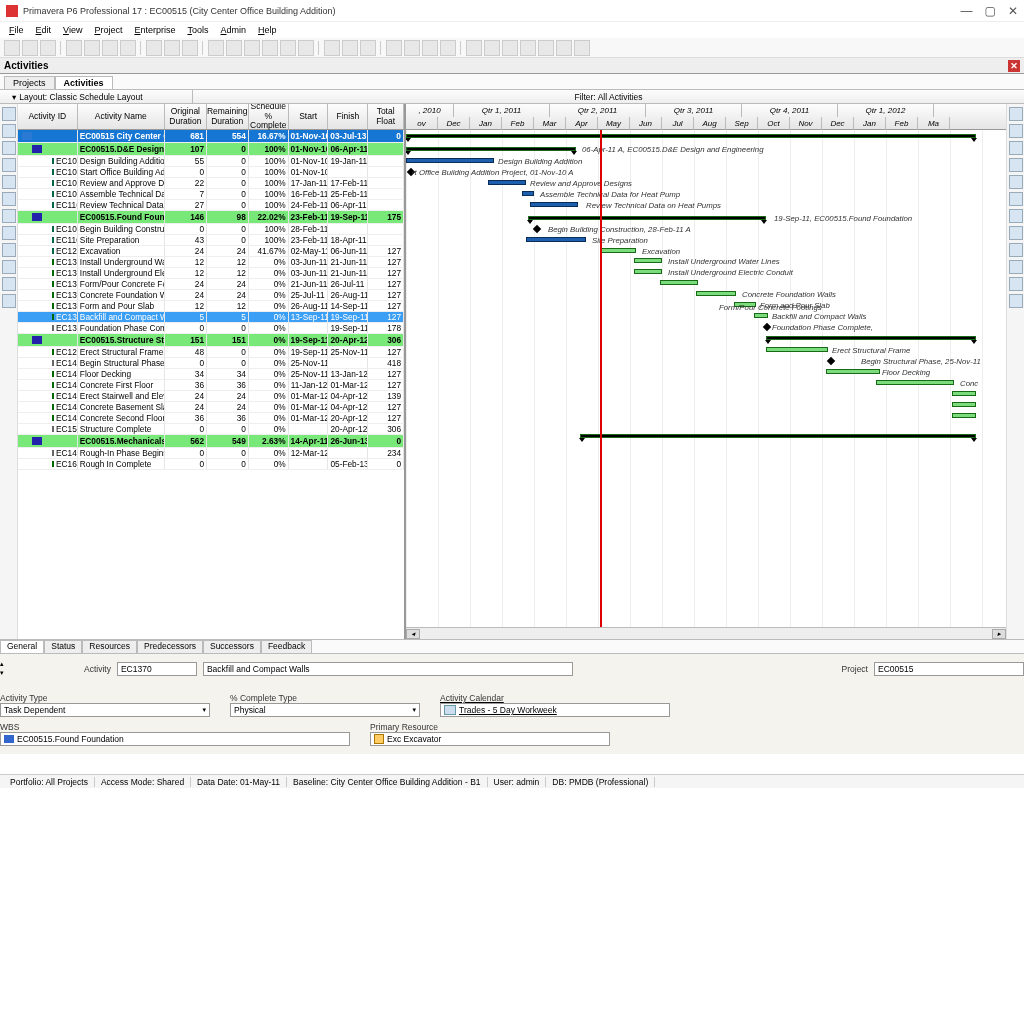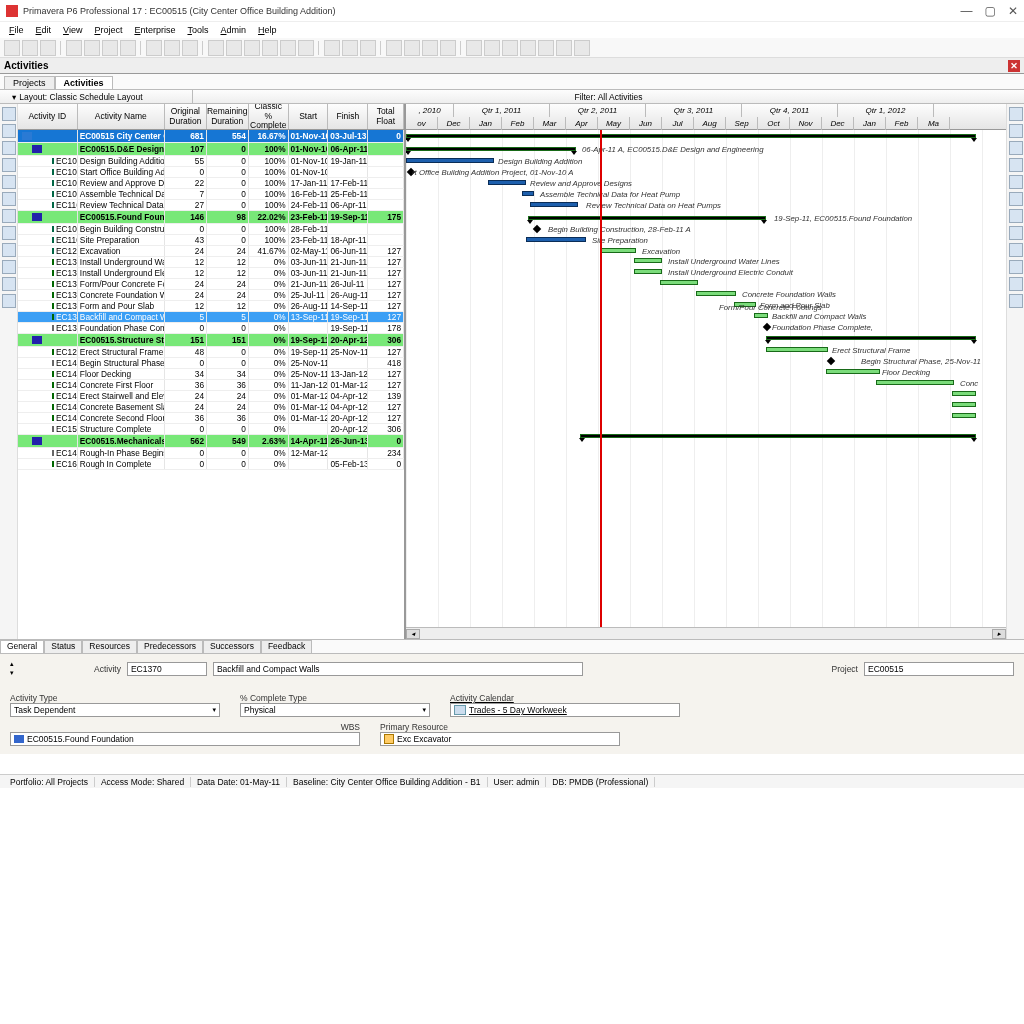--- a/index.html
+++ b/index.html
@@ -54,21 +54,21 @@
 .gbar.sum { height: 4px; background: #000; }
 .gbar.sum::before, .gbar.sum::after { content: ""; position: absolute; top: 3px; width: 0; height: 0; border-left: 3px solid transparent; border-right: 3px solid transparent; border-top: 4px solid #000; }
 .gbar.sum::before { left: -2px; } .gbar.sum::after { right: -2px; }
 .gms { position: absolute; width: 6px; height: 6px; background: #000; transform: rotate(45deg); }
 .glabel { position: absolute; font-size: 7.8px; color: #333; white-space: nowrap; }
 .hscroll { height: 12px; background: #eee; border-top: 1px solid #bbb; display: flex; align-items: center; }
 .hscroll .arrow { width: 14px; height: 10px; background: #ddd; border: 1px solid #aaa; font-size: 7px; text-align: center; }
 .detail-tabs { height: 14px; display: flex; gap: 0; font-size: 8.5px; border-bottom: 1px solid #bbb; background: #fafafa; }
 .detail-tabs .dtab { border: 1px solid #bbb; border-bottom: none; padding: 0 6px; background: #eee; }
 .detail-tabs .dtab.active { background: #fff; }
-.detail-pane { background: #f5f3ee; padding: 6px 10px; font-size: 8.5px; height: 100px; }
+.detail-pane { background: #f5f3ee; padding: 6px 0; font-size: 8.5px; height: 100px; }
 .form-row { display: flex; gap: 20px; margin-bottom: 5px; align-items: center; }
 .flabel { color: #333; }
 .finput { background: #fff; border: 1px solid #999; padding: 1px 3px; height: 14px; display: flex; align-items: center; min-width: 80px; }
 .fselect { background: #fff; border: 1px solid #999; padding: 1px 3px; height: 14px; display: flex; align-items: center; justify-content: space-between; }
 .fselect::after { content: "▾"; margin-left: 4px; font-size: 7px; }
 .statusbar { position: absolute; bottom: 236px; left: 0; right: 0; height: 14px; background: #f5f5f5; border-top: 1px solid #ccc; display: flex; align-items: center; font-size: 8.5px; padding: 0 4px; gap: 0; }
 .statusbar .cell { border-right: 1px solid #ccc; padding: 0 6px; }
 .w-id { width: 60px; } .w-name { width: 88px; } .w-od { width: 42px; } .w-rd { width: 42px; } .w-sp { width: 40px; } .w-st { width: 40px; } .w-fn { width: 40px; } .w-tf { width: 36px; }
 </style>
 </head>
@@ -167,21 +167,21 @@
       <div class="side-icon"></div>
       <div class="side-icon"></div>
   </div>
 
   <div class="table-wrap">
     <div class="thead" id="thead">
         <div class="th w-id">Activity ID</div>
         <div class="th w-name">Activity Name</div>
         <div class="th w-od">Original Duration</div>
         <div class="th w-rd">Remaining Duration</div>
-        <div class="th w-sp">Classic % Complete</div>
+        <div class="th w-sp">Schedule % Complete</div>
         <div class="th w-st">Start</div>
         <div class="th w-fn">Finish</div>
         <div class="th w-tf">Total Float</div>
       </div>
     <div class="tbody" id="tbody">
         <div class="row band-project">
           <div class="c w-id" style="padding-left:4px;">
             <span class="ic folder"></span>
           </div>
           <div class="c w-name">EC00515  City Center Office Bu</div>
@@ -656,21 +656,21 @@
       </div>
     <div style="width:230px;text-decoration:underline;">
         <div class="flabel">Activity Calendar</div>
         <div class="finput">
           <span style="width:12px;height:10px;background:#cde;border:1px solid #69a;display:inline-block;margin-right:3px;"></span>
           <span>Trades - 5 Day Workweek</span>
         </div>
       </div>
   </div>
   <div class="form-row" style="margin-top:2px;">
-    <div style="width:350px;text-align:right;">
+    <div style="width:350px;">
         <div class="flabel">WBS</div>
         <div class="finput">
           <span style="width:10px;height:8px;background:#36c;display:inline-block;margin-right:3px;"></span>
           <span>EC00515.Found  Foundation</span>
         </div>
       </div>
     <div style="width:240px;">
         <div class="flabel">Primary Resource</div>
         <div class="finput">
           <span style="width:10px;height:10px;background:#fc6;border:1px solid #a70;display:inline-block;margin-right:3px;"></span>

